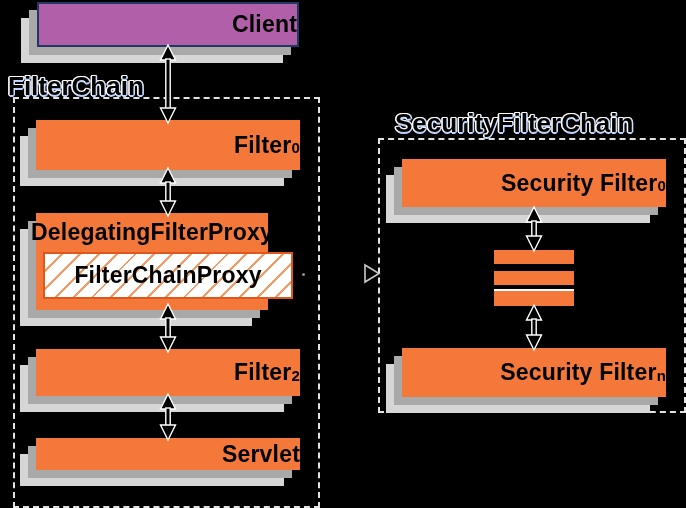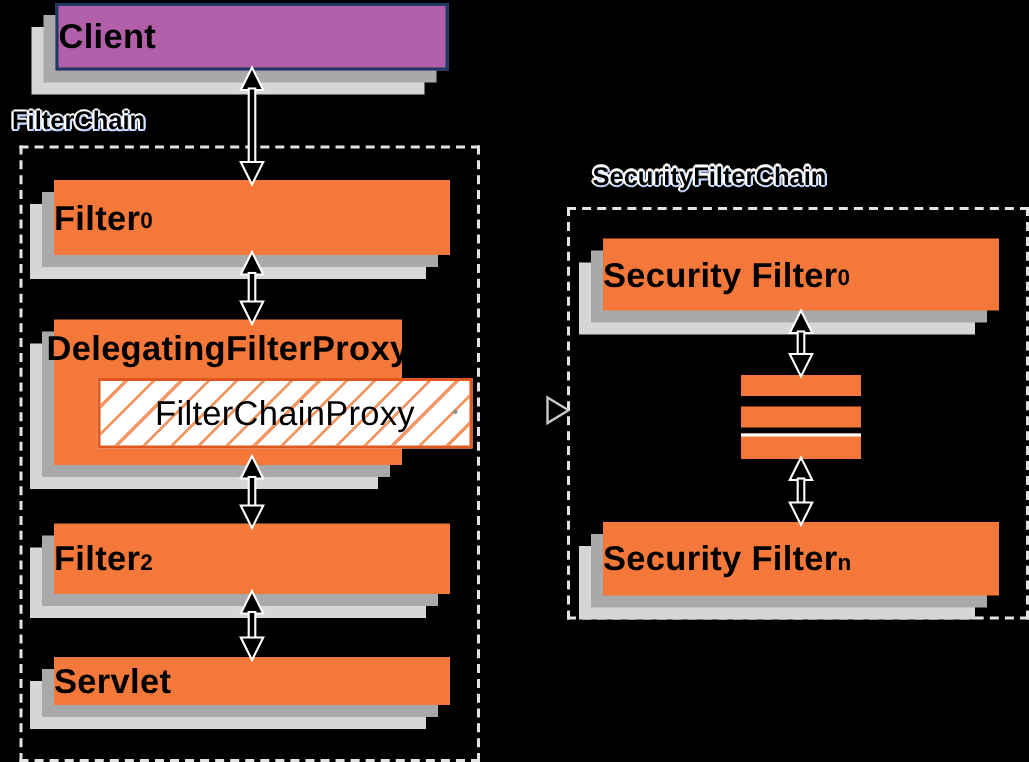--- a/index.html
+++ b/index.html
@@ -6,42 +6,42 @@
     --background:#000000; --orange:#F4783A; --orange-border:#E0571E;
     --hatch-orange:#F19A66; --purple:#B05FA8; --purple-border:#1F3864;
     --shadow-near:#A9A9A9; --shadow-far:#D6D6D6; --dashed-border:#E3E3E3; --text:#000000;
   }
   html,body{margin:0;padding:0;background:#111;}
   .canvas{
     position:relative;width:686px;height:508px;background:var(--background);
     overflow:hidden;font-family:"Liberation Sans","DejaVu Sans",sans-serif;
   }
   .node{
-    position:absolute;display:flex;align-items:center;justify-content:flex-start;
+    position:absolute;display:flex;align-items:center;justify-content:flex-end;
     background:var(--orange);color:var(--text);
     font-weight:bold;font-size:23px;letter-spacing:.2px;
     box-shadow:-8px 8px 0 var(--shadow-near),-16px 16px 0 var(--shadow-far);
   }
   .node sub{font-size:15px;font-weight:bold;line-height:0;transform:translateY(3px);display:inline-block;}
   .client{background:var(--purple);border:2px solid var(--purple-border);}
   .dashed-box{position:absolute;border:2px dashed var(--dashed-border);}
   .group-label{
-    position:absolute;color:#000;font-weight:bold;font-size:17px;white-space:nowrap;
+    position:absolute;color:#000;font-weight:bold;font-size:26px;white-space:nowrap;
     text-shadow:-1.5px 0 #fff,1.5px 0 #cfe0ff,0 -1.5px #fff,0 1.5px #bcd2ff,
                 -1px -1px #ffd9c2,1px 1px #9db8ff,1px -1px #fff,-1px 1px #fff;
   }
   .dfp{flex-direction:column;justify-content:flex-start;}
   .dfp-title{height:39px;display:flex;align-items:center;justify-content:center;width:100%;}
   .fcp{
     position:absolute;left:7px;top:39px;width:246px;height:43px;
     border:2px solid var(--orange-border);
     background:#fff;
     background-image:repeating-linear-gradient(135deg,rgba(0,0,0,0) 0 11px,var(--hatch-orange) 11px 13px);
     display:flex;align-items:center;justify-content:center;
-    font-weight:normal;font-size:23px;color:var(--text);box-shadow:none;margin-left:22px;
+    font-weight:bold;font-size:23px;color:var(--text);box-shadow:none;
   }
   .bar{position:absolute;left:494px;width:80px;height:14px;background:var(--orange);}
   .arrow{position:absolute;overflow:visible;}
   .arrow polygon,.arrow rect{fill:#000;stroke:#fff;stroke-width:1.4;}
   .open-arrow polygon{fill:#000;stroke:#c9c9c9;stroke-width:1.6;}
   .connector-dot{position:absolute;left:302px;top:273px;width:3px;height:3px;background:#8f8f8f;border-radius:50%;}
 </style>
 </head>
 <body>
 

